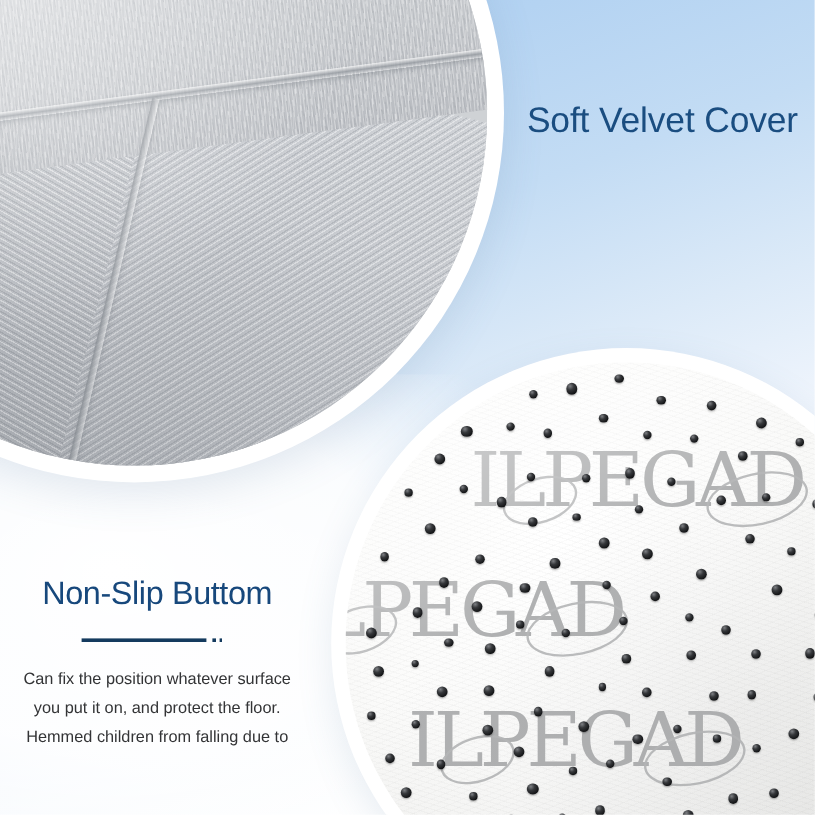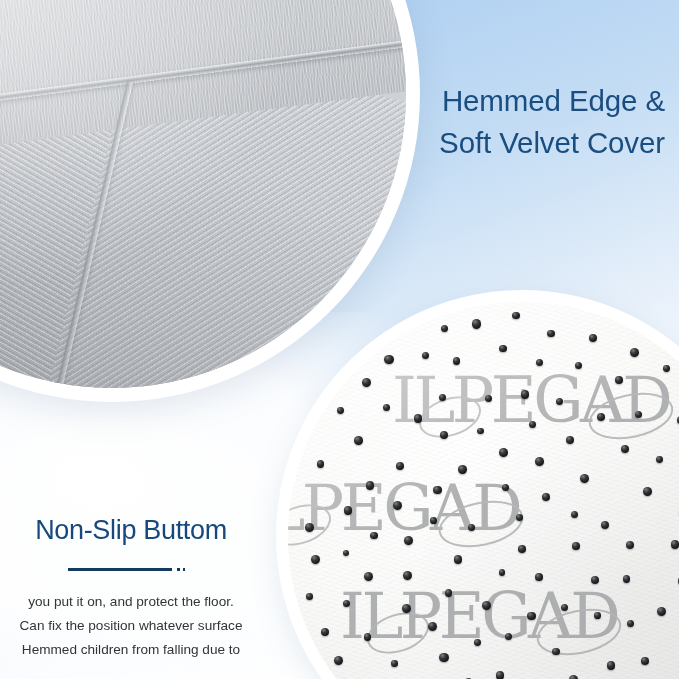--- a/index.html
+++ b/index.html
@@ -191,21 +191,20 @@
     width:262px;
     text-align:center;
   }
   #feature-title {
     color:#17487c;
     font-size:27px;
     font-weight:400;
     letter-spacing:-0.012em;
     line-height:1.2;
     white-space:nowrap;
-    margin-top:36px;
   }
   #feature-rule {
     position:relative;
     width:126px;
     height:14px;
     margin:16px auto 14px auto;
   }
   #feature-rule .rule-line {
     position:absolute; left:0; top:6px;
     width:104px; height:2.5px;
@@ -363,31 +362,30 @@
           <span class="dot" style="left: 247.565px; top: 57.2599px; width: 7.17296px; height: 7.17296px;"></span>
           <span class="dot" style="left: 184.088px; top: 17.4814px; width: 9.24247px; height: 9.24247px;"></span>
           <span class="dot" style="left: 227.877px; top: 211.938px; width: 7.4172px; height: 7.4172px;"></span>
           <span class="dot" style="left: 207.592px; top: 368.762px; width: 8.83231px; height: 8.83231px;"></span>
         </div>
     </div>
   </div>
 </div>
 
 <div id="headline">
-  <span class="hl-line">Hemmed Edge &amp;</span>
   <span class="hl-line">Soft Velvet Cover</span>
 </div>
 
 <div id="feature-block">
   <div id="feature-title">Non-Slip Buttom</div>
 
   <div id="feature-rule">
     <span class="rule-line"></span>
     <span class="rule-dot d1"></span>
     <span class="rule-dot d2"></span>
   </div>
 
   <div id="feature-body">
+    <span class="body-line">Can fix the position whatever surface</span>
     <span class="body-line">you put it on, and protect the floor.</span>
-    <span class="body-line">Can fix the position whatever surface</span>
     <span class="body-line">Hemmed children from falling due to</span>
   </div>
 </div>
 
 </body></html>

